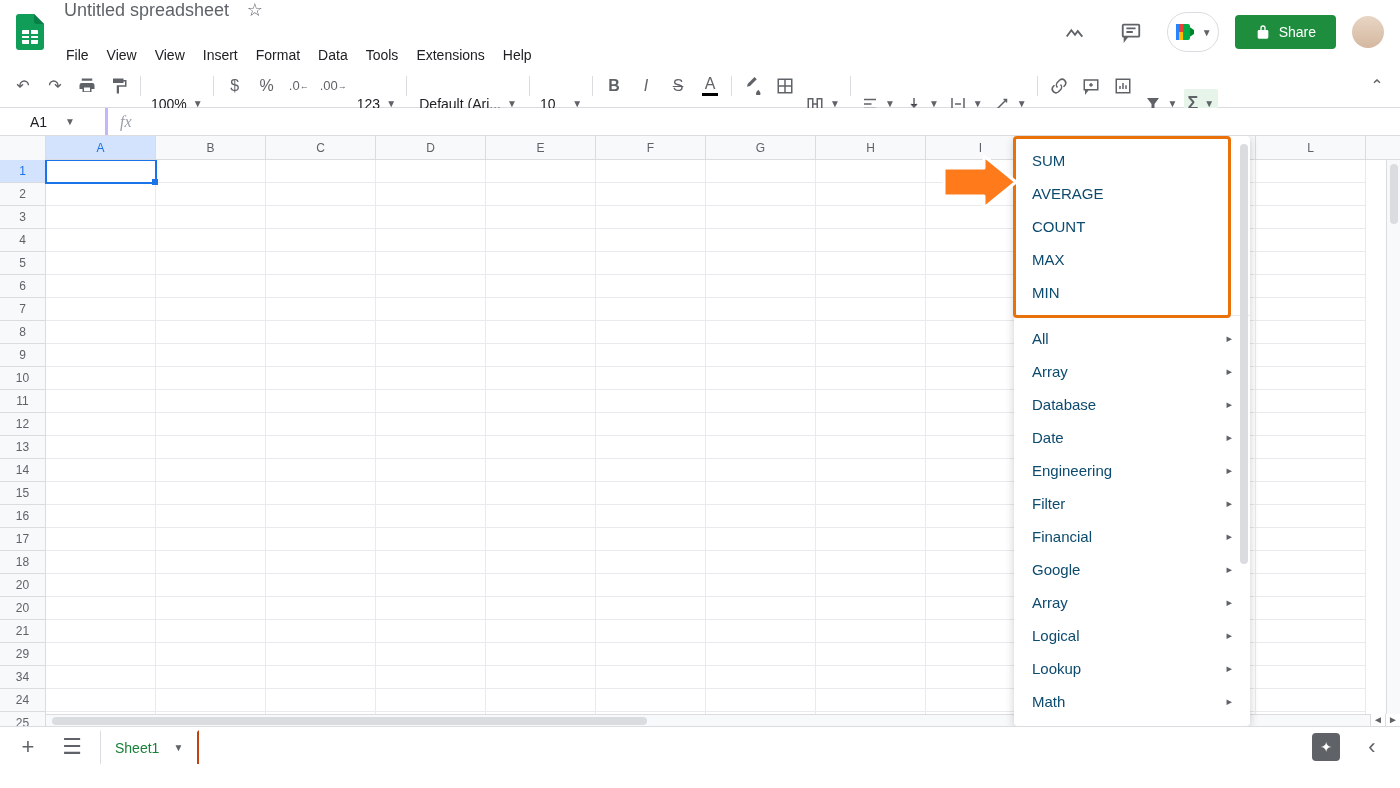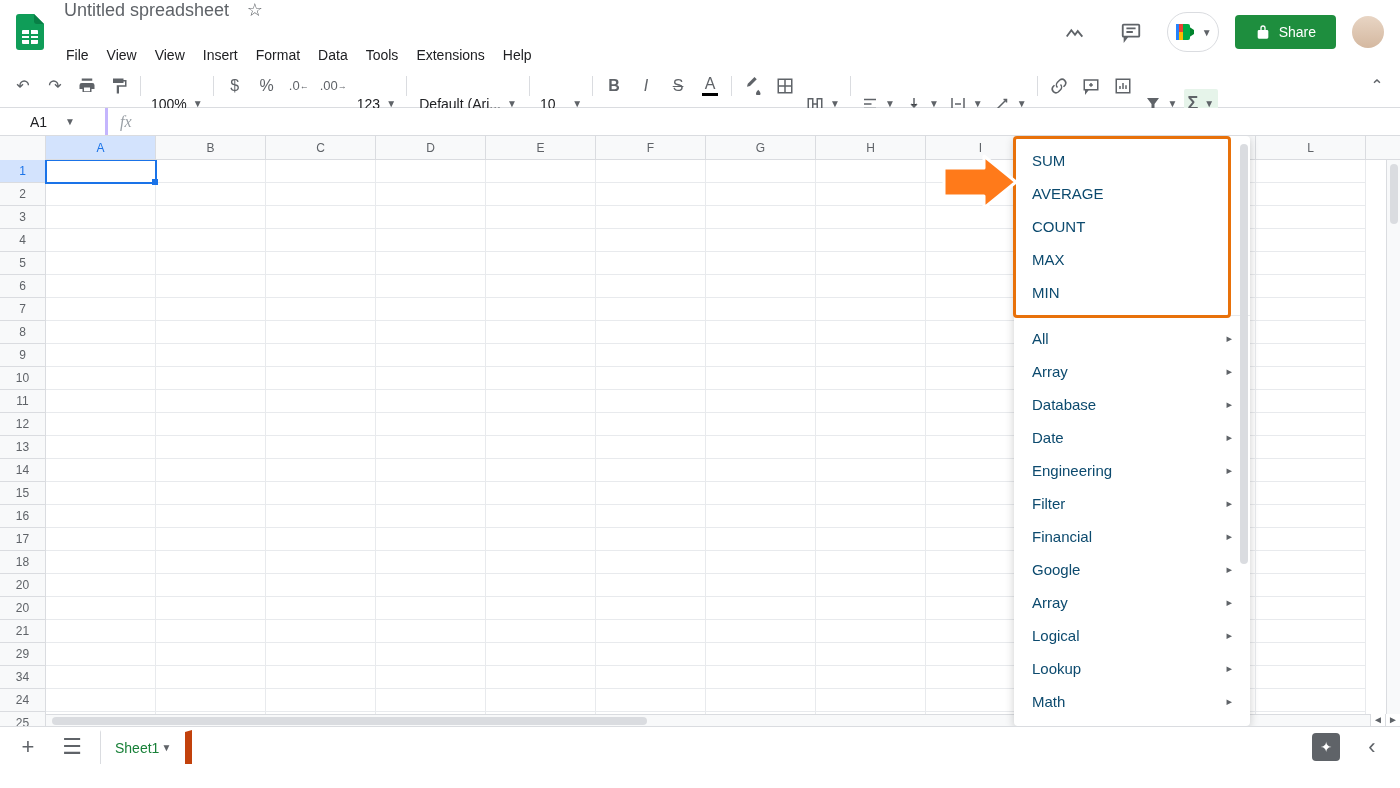--- a/index.html
+++ b/index.html
@@ -64,21 +64,21 @@
 .fn-sub::after { content: '▸'; font-size: 11px; color: #5f6368; }
 .fn-highlight { position: absolute; top: 0; left: 1013px; width: 218px; height: 182px; border: 3px solid #e8710a; border-radius: 4px; z-index: 101; pointer-events: none; }
 .fn-scroll { position:absolute; right:2px; top:8px; width:8px; height:420px; background:#dadce0; border-radius:4px;}
 
 
 .arrow { position: absolute; top: 18px; left: 940px; z-index: 102; pointer-events: none; }
 
 
 .footer { display: flex; align-items: center; height: 40px; border-top: 1px solid #dadce0; padding: 0 12px; gap: 12px; }
 .footer-btn { color: #5f6368; font-size: 22px; cursor: pointer; width: 32px; text-align: center; }
-.sheet-tab { padding: 8px 14px; font-size: 14px; color: #188038; border-top: 2px solid transparent; display: flex; align-items: center; gap: 0; border-right:7px solid #c2410c; border-left:1px solid #dadce0;}
+.sheet-tab { padding: 8px 14px; font-size: 14px; color: #188038; border-top: 2px solid transparent; display: flex; align-items: center; gap: 12px; border-right:2px solid #c2410c; border-left:1px solid #dadce0;}
 .footer-right { margin-left: auto; display: flex; gap: 16px; align-items: center; }
 .explore { width:28px; height:28px; background:#5f6368; border-radius:4px; display:flex; align-items:center; justify-content:center; color:#fff; font-size:14px;}
 </style>
 </head>
 <body>
 
 <div class="header">
   <div class="logo">
     <svg width="28" height="36" viewBox="0 0 28 36">
         <path fill="#0f9d58" d="M18 0H3a3 3 0 0 0-3 3v30a3 3 0 0 0 3 3h22a3 3 0 0 0 3-3V10z"></path>

